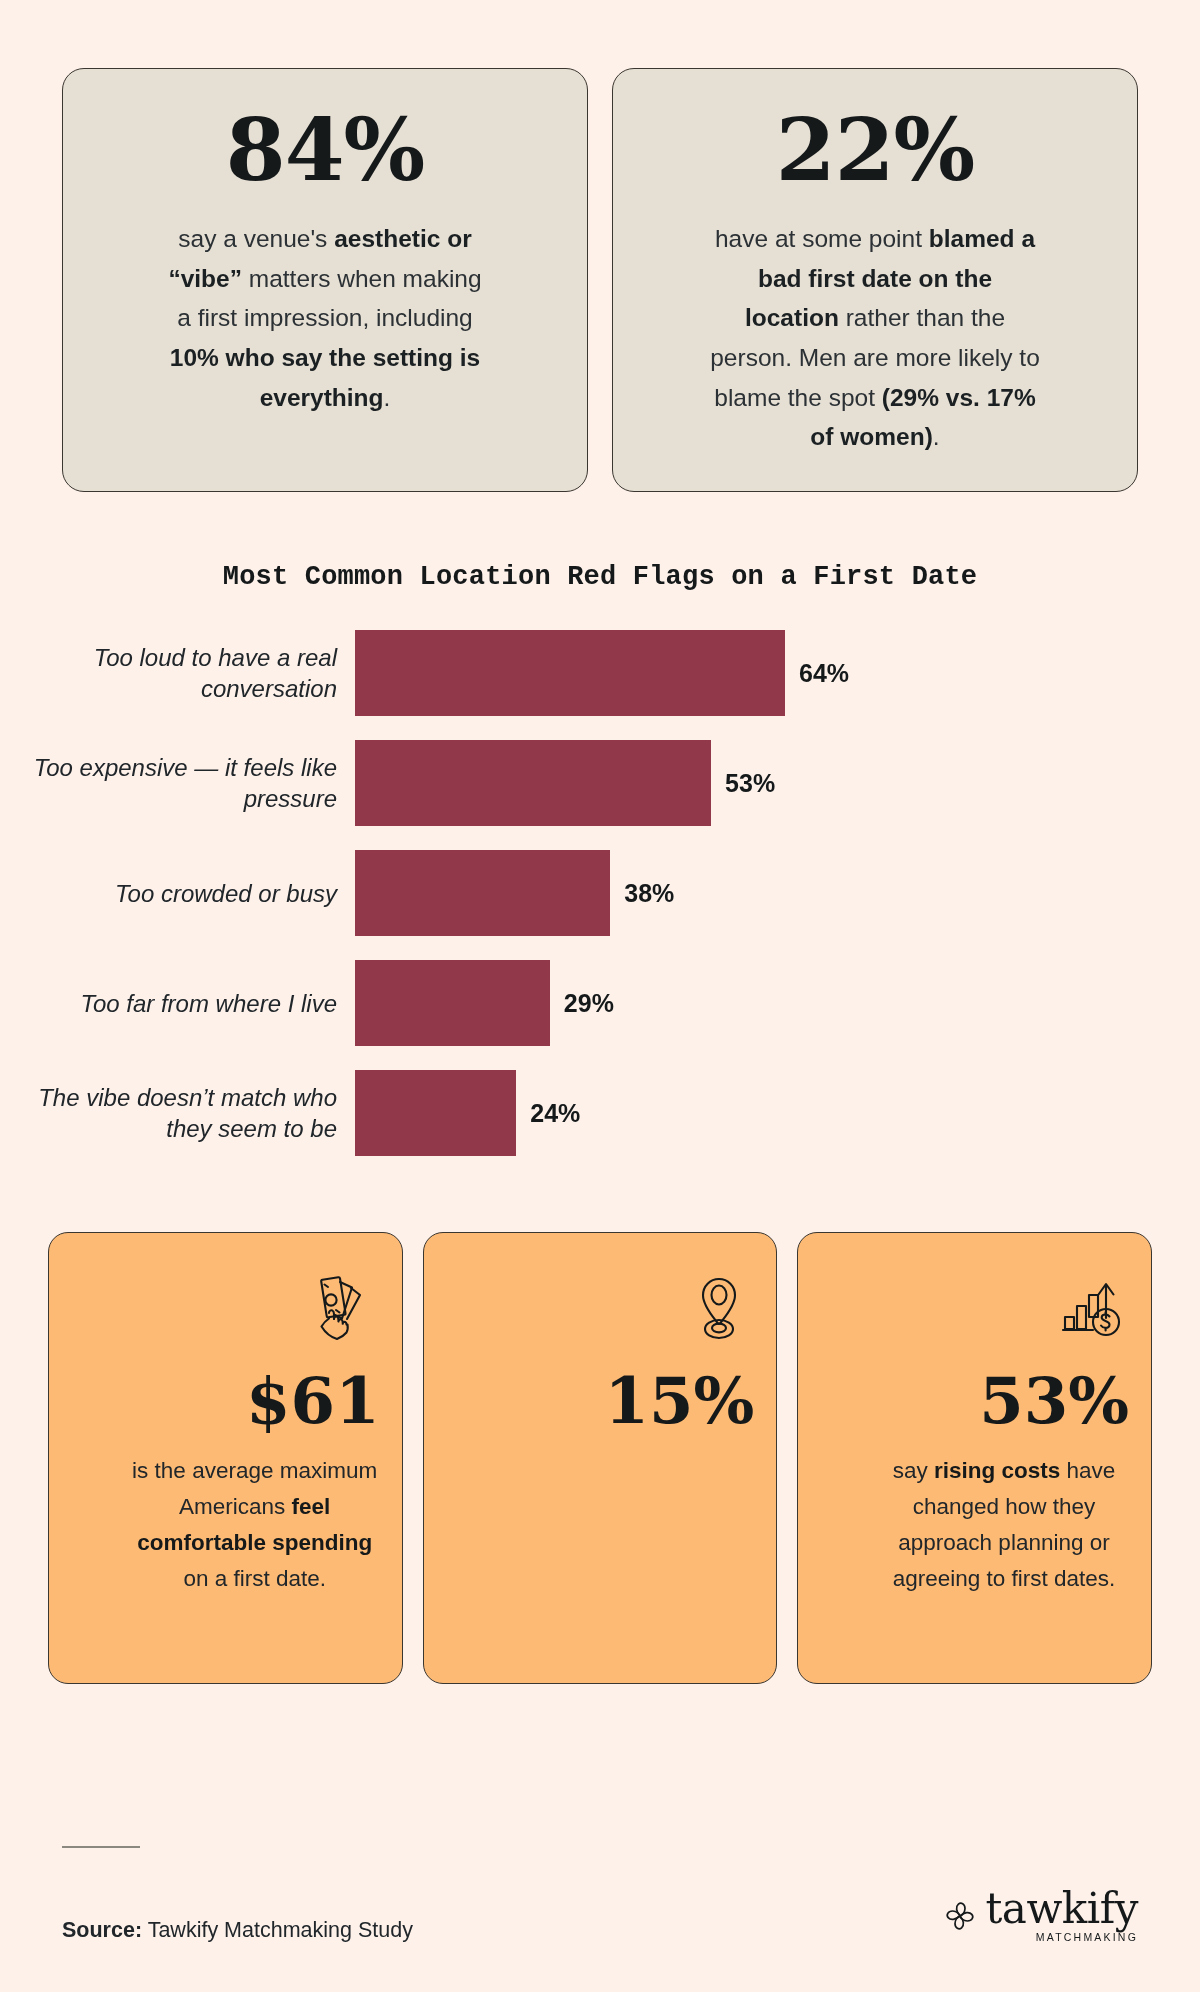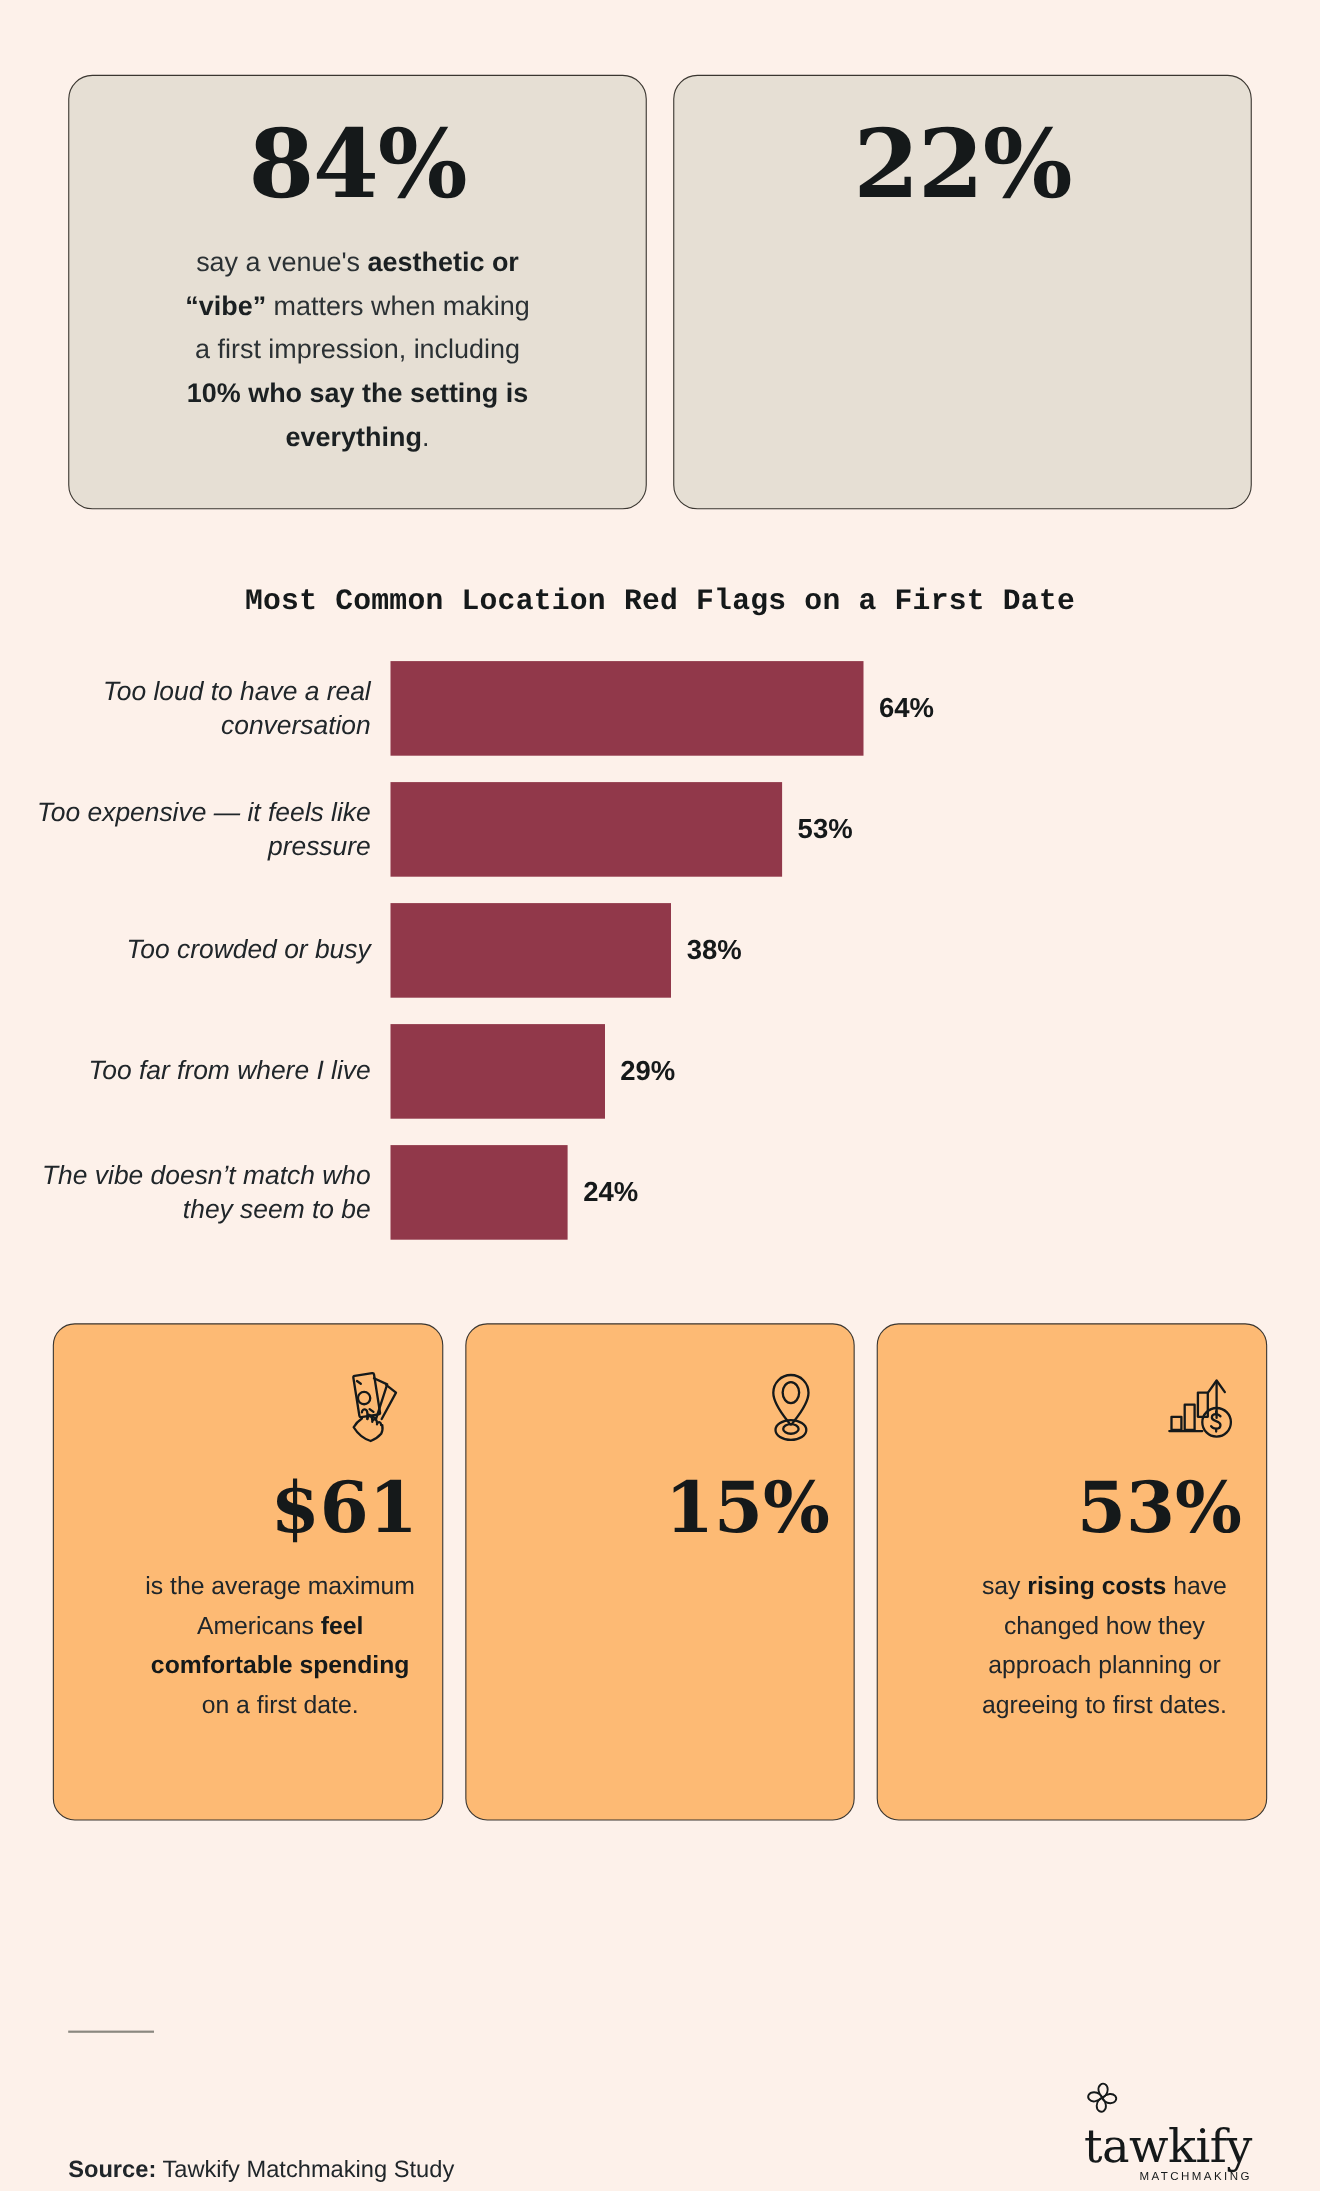--- a/index.html
+++ b/index.html
@@ -136,21 +136,21 @@
     margin-top: 14px;
   }
   .footer-inner {
     display: flex;
     align-items: flex-end;
     justify-content: space-between;
     margin-top: 42px;
   }
   .source-line { font-size: 21.5px; color: #20262a; }
   .source-line b { font-weight: 700; }
-  .logo { display: flex; align-items: flex-start; gap: 8px; flex-direction: column; }
+  .logo { display: flex; align-items: center; gap: 8px; }
   .logo-mark { width: 34px; height: 34px; }
   .logo-type {
     font-family: "DejaVu Serif", "Liberation Serif", serif;
     font-size: 42px;
     line-height: .92;
     color: #15191a;
     letter-spacing: -.5px;
   }
   .logo-sub {
     font-size: 10.5px;
@@ -165,20 +165,21 @@
 
 <div class="page">
 
   <div class="top-row">
     <div class="stat-card">
       <div class="big-number">84%</div>
       <div class="card-text">say a venue's <b>aesthetic or “vibe”</b> matters when making a first impression, including <b>10% who say the setting is everything</b>.</div>
     </div>
     <div class="stat-card">
       <div class="big-number">22%</div>
+      <div class="card-text">have at some point <b>blamed a bad first date on the location</b> rather than the person. Men are more likely to blame the spot <b>(29% vs. 17% of women)</b>.</div>
     </div>
   </div>
 
   <div class="chart-section">
     <div class="chart-title">Most Common Location Red Flags on a First Date</div>
     <div class="bars">
         <div class="bar-row">
           <div class="bar-label">Too loud to have a real conversation</div>
           <div class="bar-track">
             <div class="bar-fill" style="width: 430px; background: rgb(145, 56, 74);"></div>

